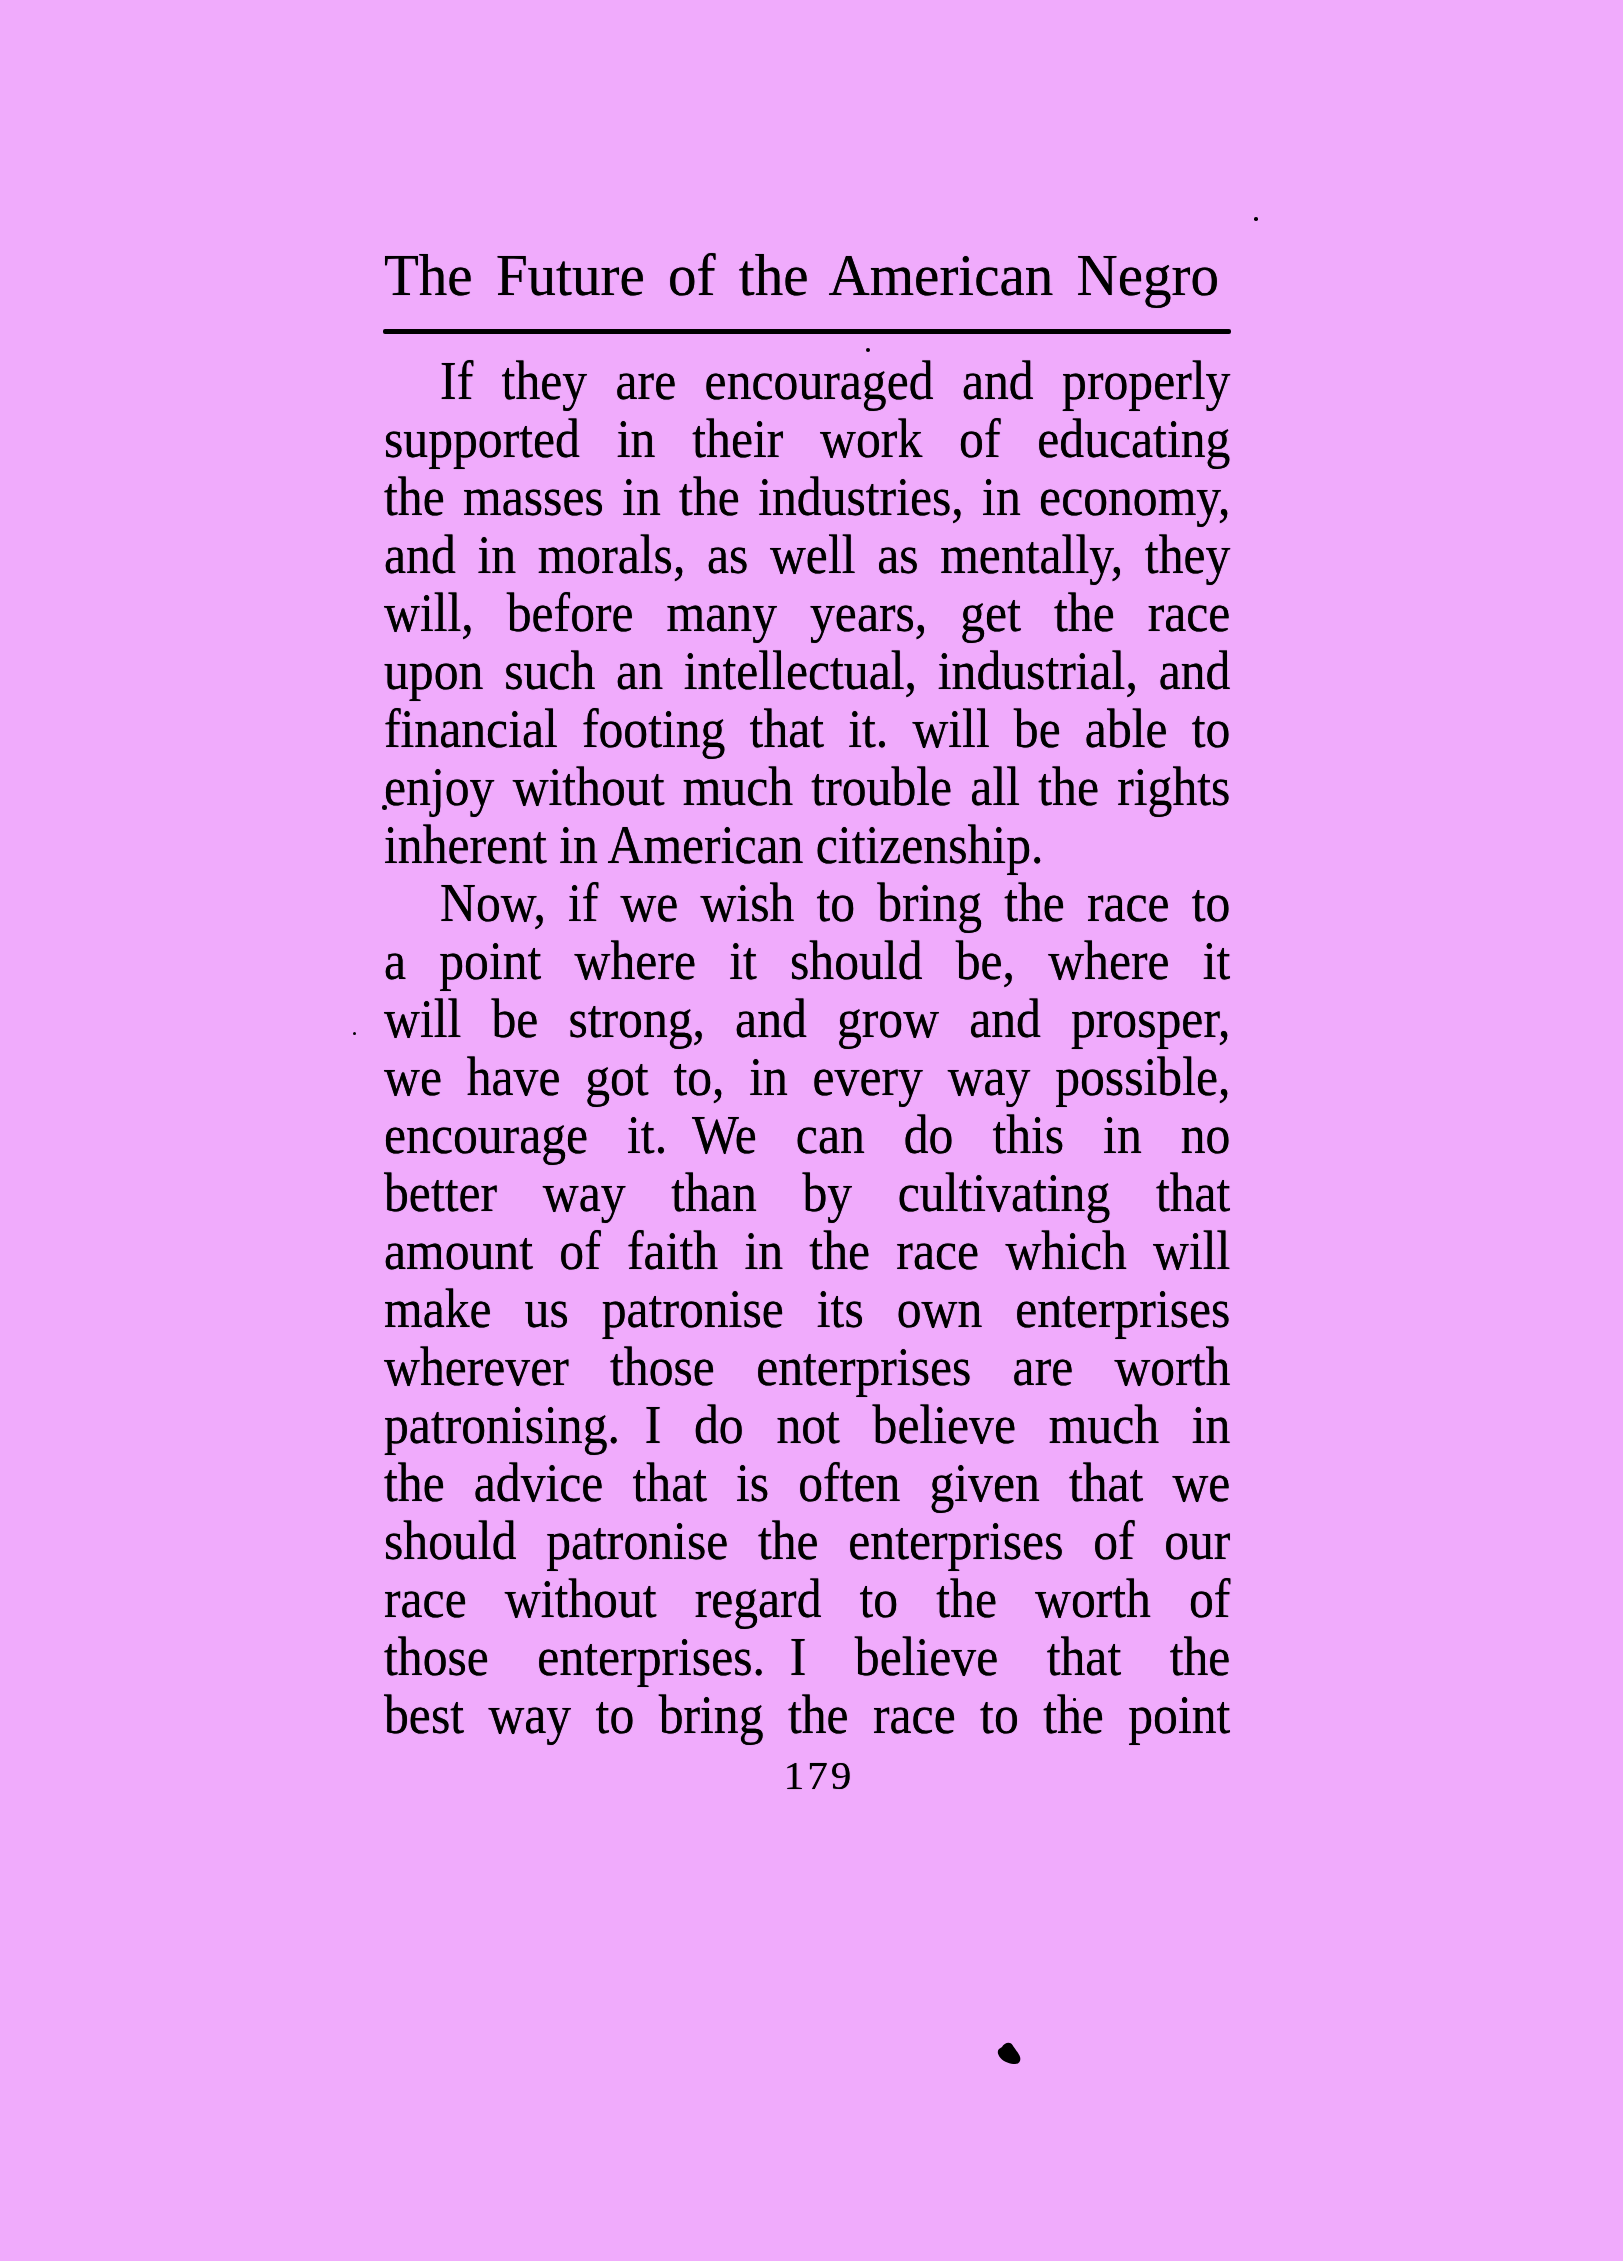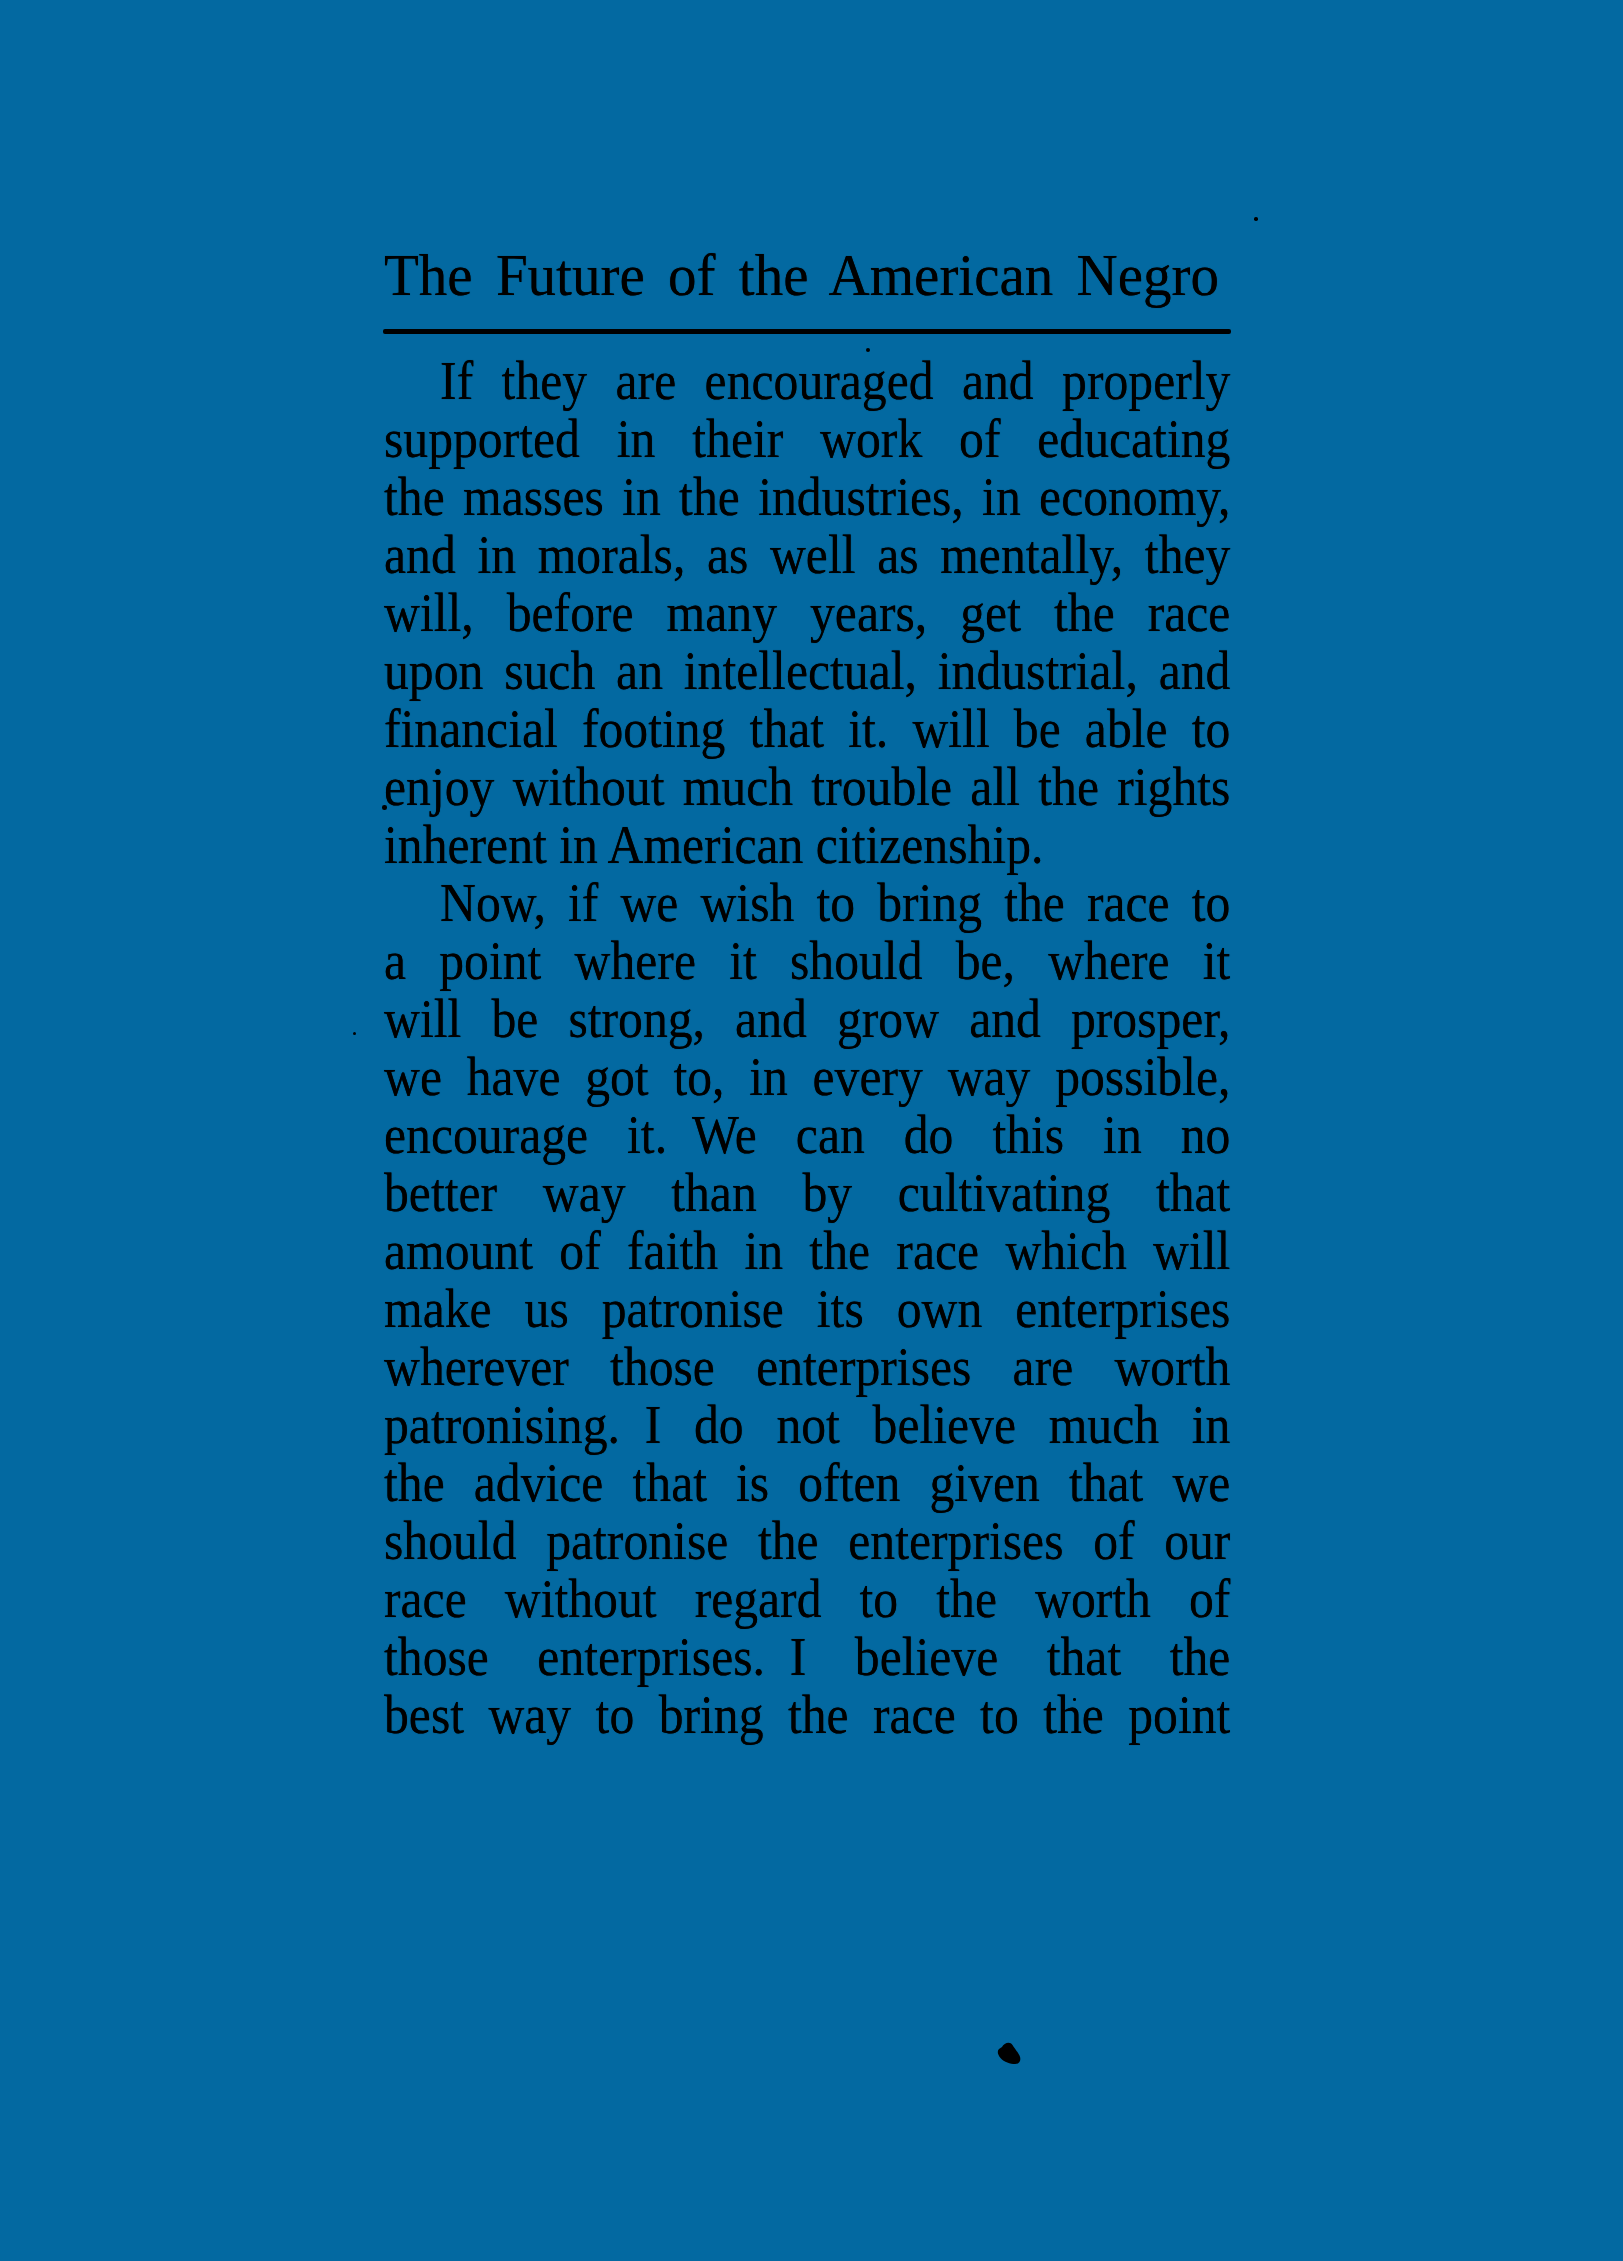--- a/index.html
+++ b/index.html
@@ -9,21 +9,21 @@
     height: 2261px;
     background: #ffffff;
     position: relative;
     font-family: "Liberation Serif", serif;
     color: #000000;
     overflow: hidden;
   }
   .sheet {
     position: absolute;
     inset: 0;
-    background: #0369a1;
+    background: #f0abfc;
   }
   .heading {
     position: absolute;
     left: 384px;
     top: 245px;
     width: 879px;
     font-size: 60px;
     line-height: 60px;
     white-space: normal;
     text-align: justify;
@@ -124,20 +124,21 @@
       <div class="line">wherever those enterprises are worth</div>
       <div class="line">patronising. I do not believe much in</div>
       <div class="line">the advice that is often given that we</div>
       <div class="line">should patronise the enterprises of our</div>
       <div class="line">race without regard to the worth of</div>
       <div class="line">those enterprises. I believe that the</div>
       <div class="line">best way to bring the race to the point</div>
     </div>
   </div>
 
+  <div class="folio">179</div>
 
   <div class="speck s1"></div>
   <div class="speck s2"></div>
   <div class="speck s3"></div>
   <div class="speck s4"></div>
   <div class="speck s5"></div>
 
   <svg class="blot" viewBox="0 0 60 56" xmlns="http://www.w3.org/2000/svg">
     <path d="M16 14 C20 6 32 2 37 10 C40 15 46 22 51 31 C55 39 52 48 42 48 C33 48 20 44 13 36 C7 29 6 22 10 18 C12 16 14 16 16 14 Z" fill="#000000"></path>
   </svg>

